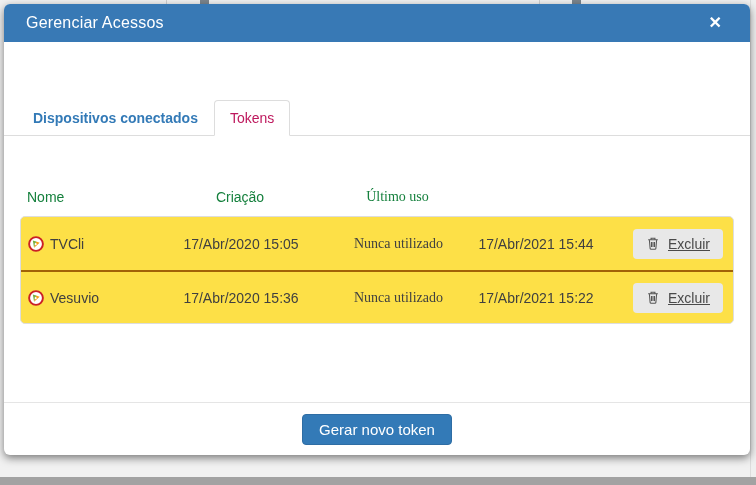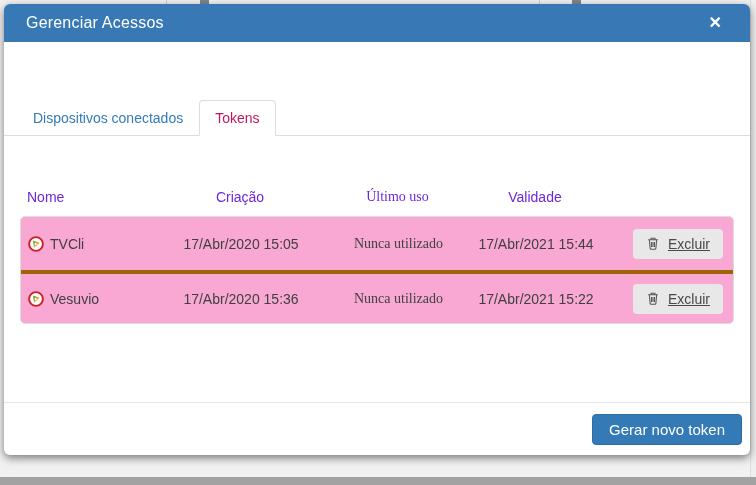--- a/index.html
+++ b/index.html
@@ -37,60 +37,60 @@
   
   .tabs {
     display:flex; align-items:flex-end;
     margin-top:20px; padding-left:13px;
     border-bottom:1px solid #ddd;
   }
   .tab {
     font-size:14px; padding:9px 15px; margin-bottom:-1px; cursor:pointer;
     border:1px solid transparent; border-radius:4px 4px 0 0;
   }
-  .tab.inactive { color:#337ab7; }
+  .tab.inactive { color:#337ab7;font-weight:bold; }
   .tab.active {
     color:#be185d; background:#fff;
     border-color:#ddd #ddd #fff #ddd;
   }
 
   
   .modal-body { flex:1 1 auto; padding:13px 16px 0 16px; overflow:hidden; }
-  .thead { display:flex; align-items:center; font-size:14px; color:#6d28d9; padding:2px 10px 0 7px; }
+  .thead { display:flex; align-items:center; font-size:14px; color:#15803d; padding:2px 10px 0 7px; }
   .col-name     { flex:0 0 133px; text-align:left; }
   .col-created  { flex:0 0 160px; text-align:center; }
   .col-lastuse  { flex:0 0 155px; text-align:center;font-family:Liberation Serif, serif; }
   .col-validity { flex:0 0 120px; text-align:center; }
   .col-action   { flex:1 1 auto; display:flex; justify-content:flex-end; }
 
   .token-card {
-    margin-top:11px; border:1px solid #ddd; border-radius:5px; background:#f9a8d4;
+    margin-top:11px; border:1px solid #ddd; border-radius:5px; background:#fde047;
   }
   .token-row {
     display:flex; align-items:center; height:53px; padding:0 10px 0 7px;
     font-size:14px; color:#404040;
   }
-  .token-row + .token-row { border-top:4px solid #a16207; }
+  .token-row + .token-row { border-top:2px solid #a16207; }
   .name-cell { display:flex; align-items:center; gap:6px; }
   .token-logo { width:16px; height:16px; flex:0 0 16px; }
 
   .btn-delete {
     display:inline-flex; align-items:center; gap:8px;
     background:#e8e8e8; color:#4a4a4a; font-size:14px;
     border:none; border-radius:4px; padding:7px 13px; cursor:pointer;
     font-family:"Liberation Sans", sans-serif;
     text-decoration:underline;
   }
   .trash-icon { width:14px; height:15px; }
 
   
   .modal-footer {
     flex:0 0 53px; border-top:1px solid #e5e5e5;
-    display:flex; align-items:center; justify-content:flex-end;
-    padding:0 8px;
+    display:flex; align-items:center; justify-content:center;
+    padding:0 16px;
   }
   .btn-primary {
     background:#337ab7; border:1px solid #2e6da4; color:#fff;
     font-size:15px; padding:6px 16px; border-radius:4px; cursor:pointer;
     font-family:"Liberation Sans", sans-serif;
   }
 </style>
 </head>
 <body>
 
@@ -112,21 +112,20 @@
     <div class="tab inactive">Dispositivos conectados</div>
     <div class="tab active">Tokens</div>
   </div>
 
   <div class="modal-body">
 
     <div class="thead">
       <div class="col-name">Nome</div>
       <div class="col-created">Criação</div>
       <div class="col-lastuse">Último uso</div>
-      <div class="col-validity">Validade</div>
       <div class="col-action"></div>
     </div>
 
     <div class="token-card">
 
       <div class="token-row">
         <div class="col-name name-cell">
           <svg class="token-logo" viewBox="0 0 20 20">
             <circle cx="10" cy="10" r="8.6" fill="#ffffff" stroke="#cb2026" stroke-width="2.4"></circle>
             <polygon points="6,5.6 10.3,7 7.6,14.6" fill="#76b043"></polygon>

